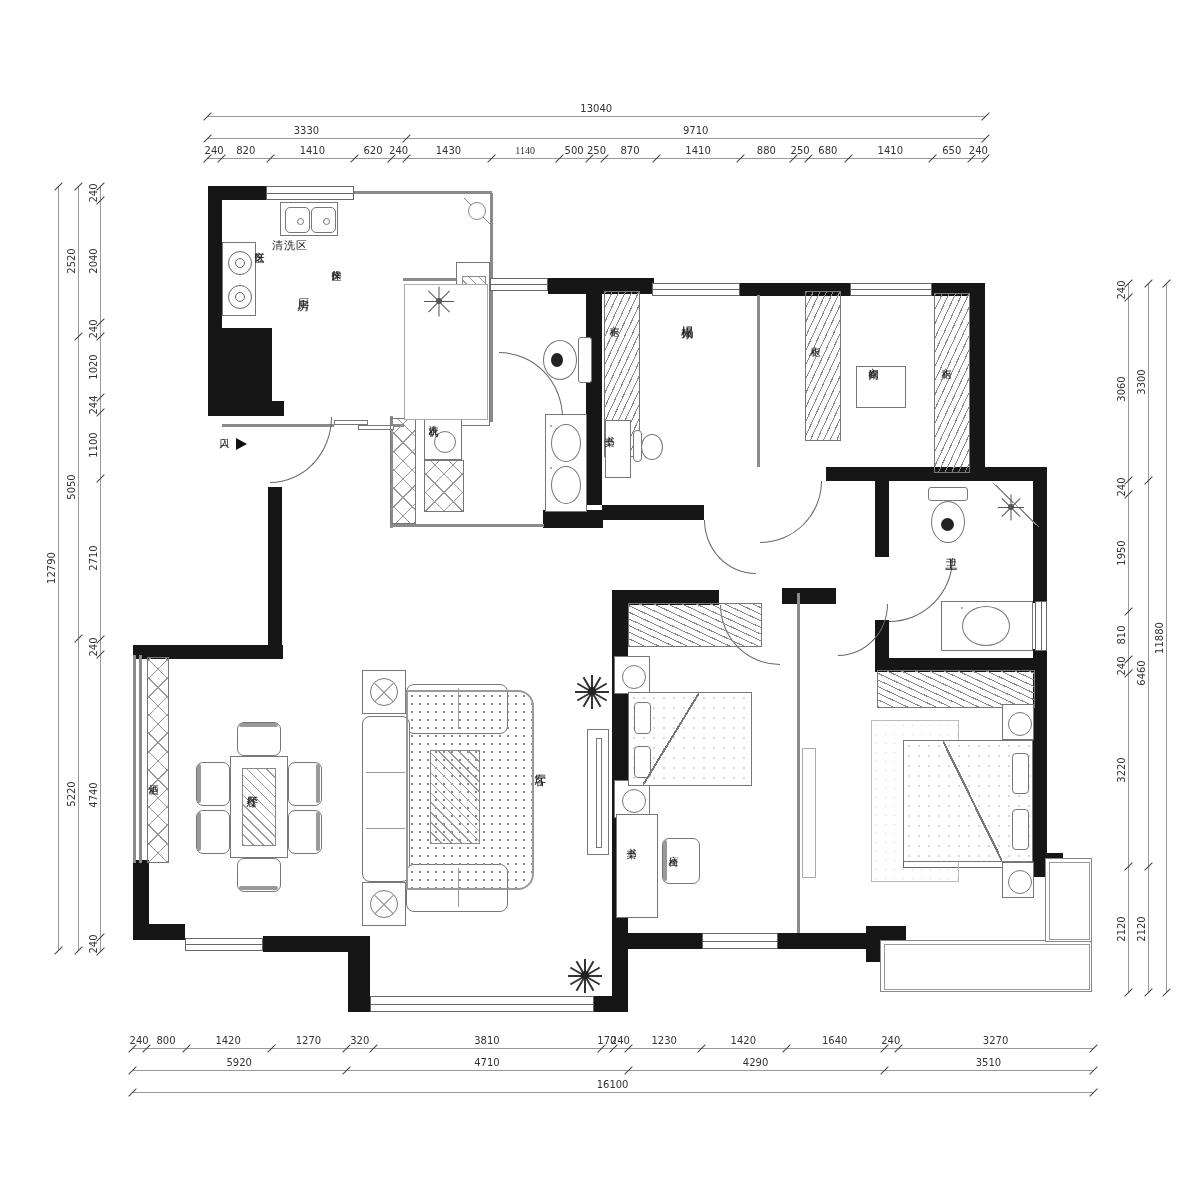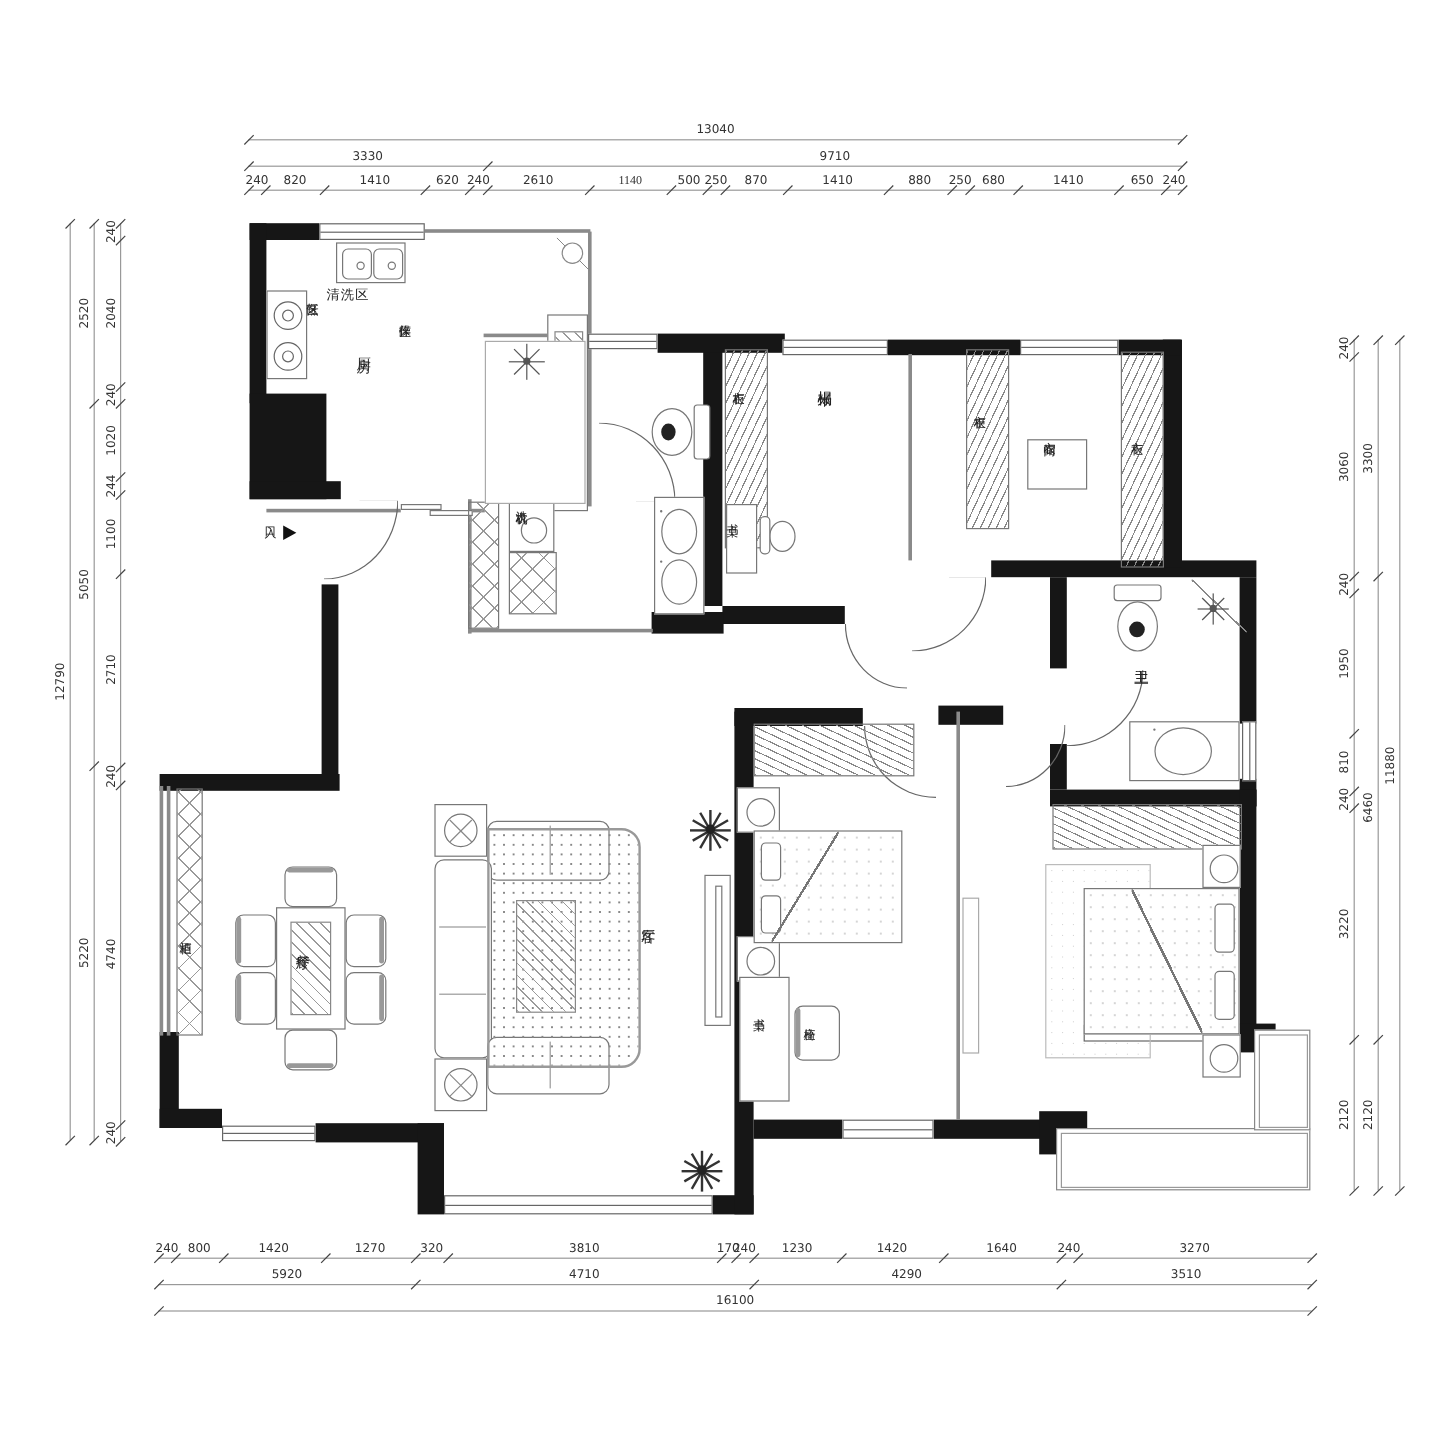--- a/index.html
+++ b/index.html
@@ -380,21 +380,21 @@
       <div class="dtick" style="position: absolute; left: 802.582px; top: 158px; transform: rotate(-45deg);"></div>
       <div class="dtick" style="position: absolute; left: 843.178px; top: 158px; transform: rotate(-45deg);"></div>
       <div class="dtick" style="position: absolute; left: 927.355px; top: 158px; transform: rotate(-45deg);"></div>
       <div class="dtick" style="position: absolute; left: 966.16px; top: 158px; transform: rotate(-45deg);"></div>
       <div class="dtick" style="position: absolute; left: 980.488px; top: 158px; transform: rotate(-45deg);"></div>
       <div class="dlab" style="position: absolute; left: 214.164px; top: 145px;">240</div>
       <div class="dlab" style="position: absolute; left: 245.805px; top: 145px;">820</div>
       <div class="dlab" style="position: absolute; left: 312.37px; top: 145px;">1410</div>
       <div class="dlab" style="position: absolute; left: 372.966px; top: 145px;">620</div>
       <div class="dlab" style="position: absolute; left: 398.637px; top: 145px;">240</div>
-      <div class="dlab" style="position: absolute; left: 448.486px; top: 145px;">2610</div>
+      <div class="dlab" style="position: absolute; left: 448.486px; top: 145px;">1430</div>
       <div class="dlab" style="position: absolute; left: 525.201px; top: 145px; font-family: Liberation Serif, serif;">1140</div>
       <div class="dlab" style="position: absolute; left: 574.155px; top: 145px;">500</div>
       <div class="dlab" style="position: absolute; left: 596.543px; top: 145px;">250</div>
       <div class="dlab" style="position: absolute; left: 629.975px; top: 145px;">870</div>
       <div class="dlab" style="position: absolute; left: 698.033px; top: 145px;">1410</div>
       <div class="dlab" style="position: absolute; left: 766.389px; top: 145px;">880</div>
       <div class="dlab" style="position: absolute; left: 800.12px; top: 145px;">250</div>
       <div class="dlab" style="position: absolute; left: 827.88px; top: 145px;">680</div>
       <div class="dlab" style="position: absolute; left: 890.266px; top: 145px;">1410</div>
       <div class="dlab" style="position: absolute; left: 951.758px; top: 145px;">650</div>

